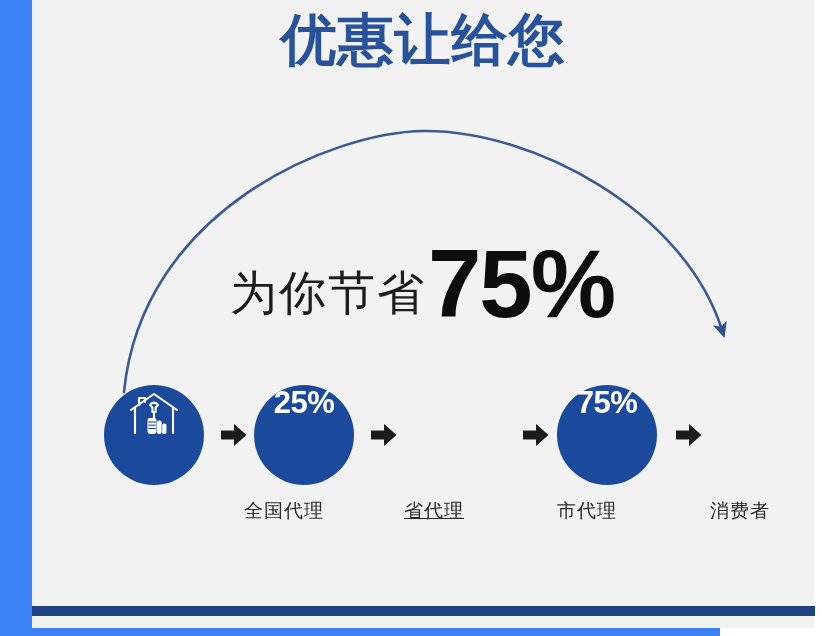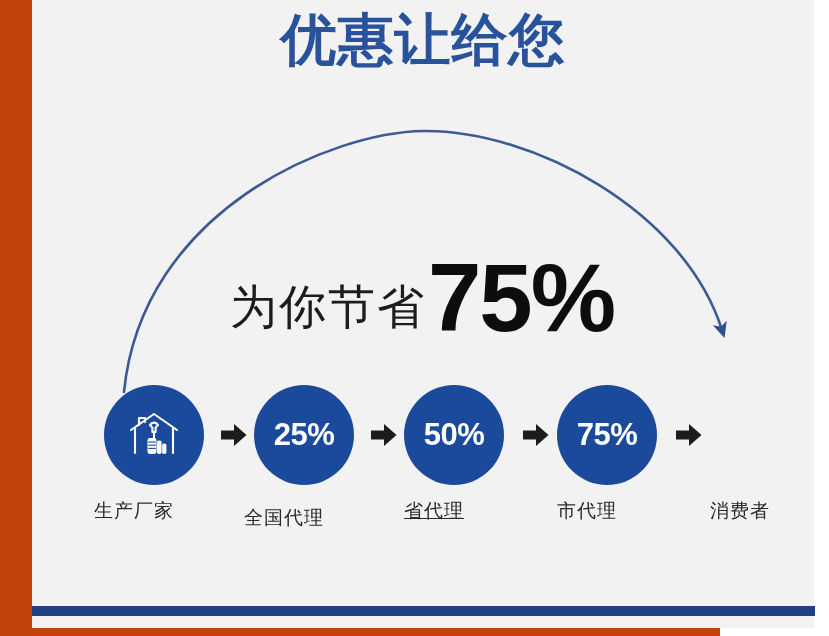--- a/index.html
+++ b/index.html
@@ -11,21 +11,21 @@
     width: 829px;
     height: 636px;
     overflow: hidden;
     font-family: "Liberation Sans", "DejaVu Sans", sans-serif;
   }
 
   #poster {
     position: relative;
     width: 720px;
     height: 636px;
-    background: #c2410c;
+    background: #3b82f6;
   }
 
   
   #canvas {
     position: absolute;
     left: 32px;
     top: 0px;
     width: 782px;
     height: 628px;
     background: #f2f2f2;
@@ -62,21 +62,20 @@
     position: absolute;
     left: 0;
     top: 228px;
     width: 782px;
     text-align: center;
     white-space: nowrap;
     color: #121212;
     display: flex;
     align-items: baseline;
     justify-content: center;
-    margin-top: 14px;
   }
   .hl-cn {
     font-size: 47px;
     line-height: 50px;
     font-weight: 400;
     letter-spacing: 2px;
     color: #1c1c1c;
   }
   .hl-big {
     font-size: 96px;
@@ -99,21 +98,20 @@
     height: 100px;
   }
   .node {
     position: absolute;
     top: 0;
     width: 100px;
     height: 100px;
     border-radius: 50%;
     background: #1b4a9c;
     display: flex;
-    align-items: center;
     justify-content: center;
   }
   .node .pct {
     color: #ffffff;
     font-size: 31px;
     font-weight: 800;
     letter-spacing: -0.5px;
     font-family: "Liberation Sans", "DejaVu Sans", sans-serif;
   }
   .node .pct.wide { font-size: 28px; }
@@ -210,42 +208,38 @@
       </svg>
 
       <div class="node" style="left:192px;">
         <span class="pct">25%</span>
       </div>
 
       <svg class="arrow" style="left:308px;" viewBox="0 0 28 28">
         <path d="M1,9.5 H14 V3 L26.5,14 L14,25 V18.5 H1 Z" fill="#1c1c1c"></path>
       </svg>
 
-      <div class="node" style="left:342px;">
-        <span class="pct">50%</span>
-      </div>
 
       <svg class="arrow" style="left:460px;" viewBox="0 0 28 28">
         <path d="M1,9.5 H14 V3 L26.5,14 L14,25 V18.5 H1 Z" fill="#1c1c1c"></path>
       </svg>
 
       <div class="node" style="left:495px;">
         <span class="pct">75%</span>
       </div>
 
       <svg class="arrow" style="left:613px;" viewBox="0 0 28 28">
         <path d="M1,9.5 H14 V3 L26.5,14 L14,25 V18.5 H1 Z" fill="#1c1c1c"></path>
       </svg>
 
 
     </div>
 
     <div id="labels">
-      <div class="node-label" style="left:22px;">生产厂家</div>
-      <div class="node-label" style="left:172px;margin-top:7px;">全国代理</div>
+      <div class="node-label" style="left:172px;">全国代理</div>
       <div class="node-label" style="left:322px;text-decoration:underline;">省代理</div>
       <div class="node-label" style="left:475px;">市代理</div>
       <div class="node-label" style="left:628px;">消费者</div>
     </div>
 
   </div>
 
   <div id="bottom-bar"></div>
 
 </div>

